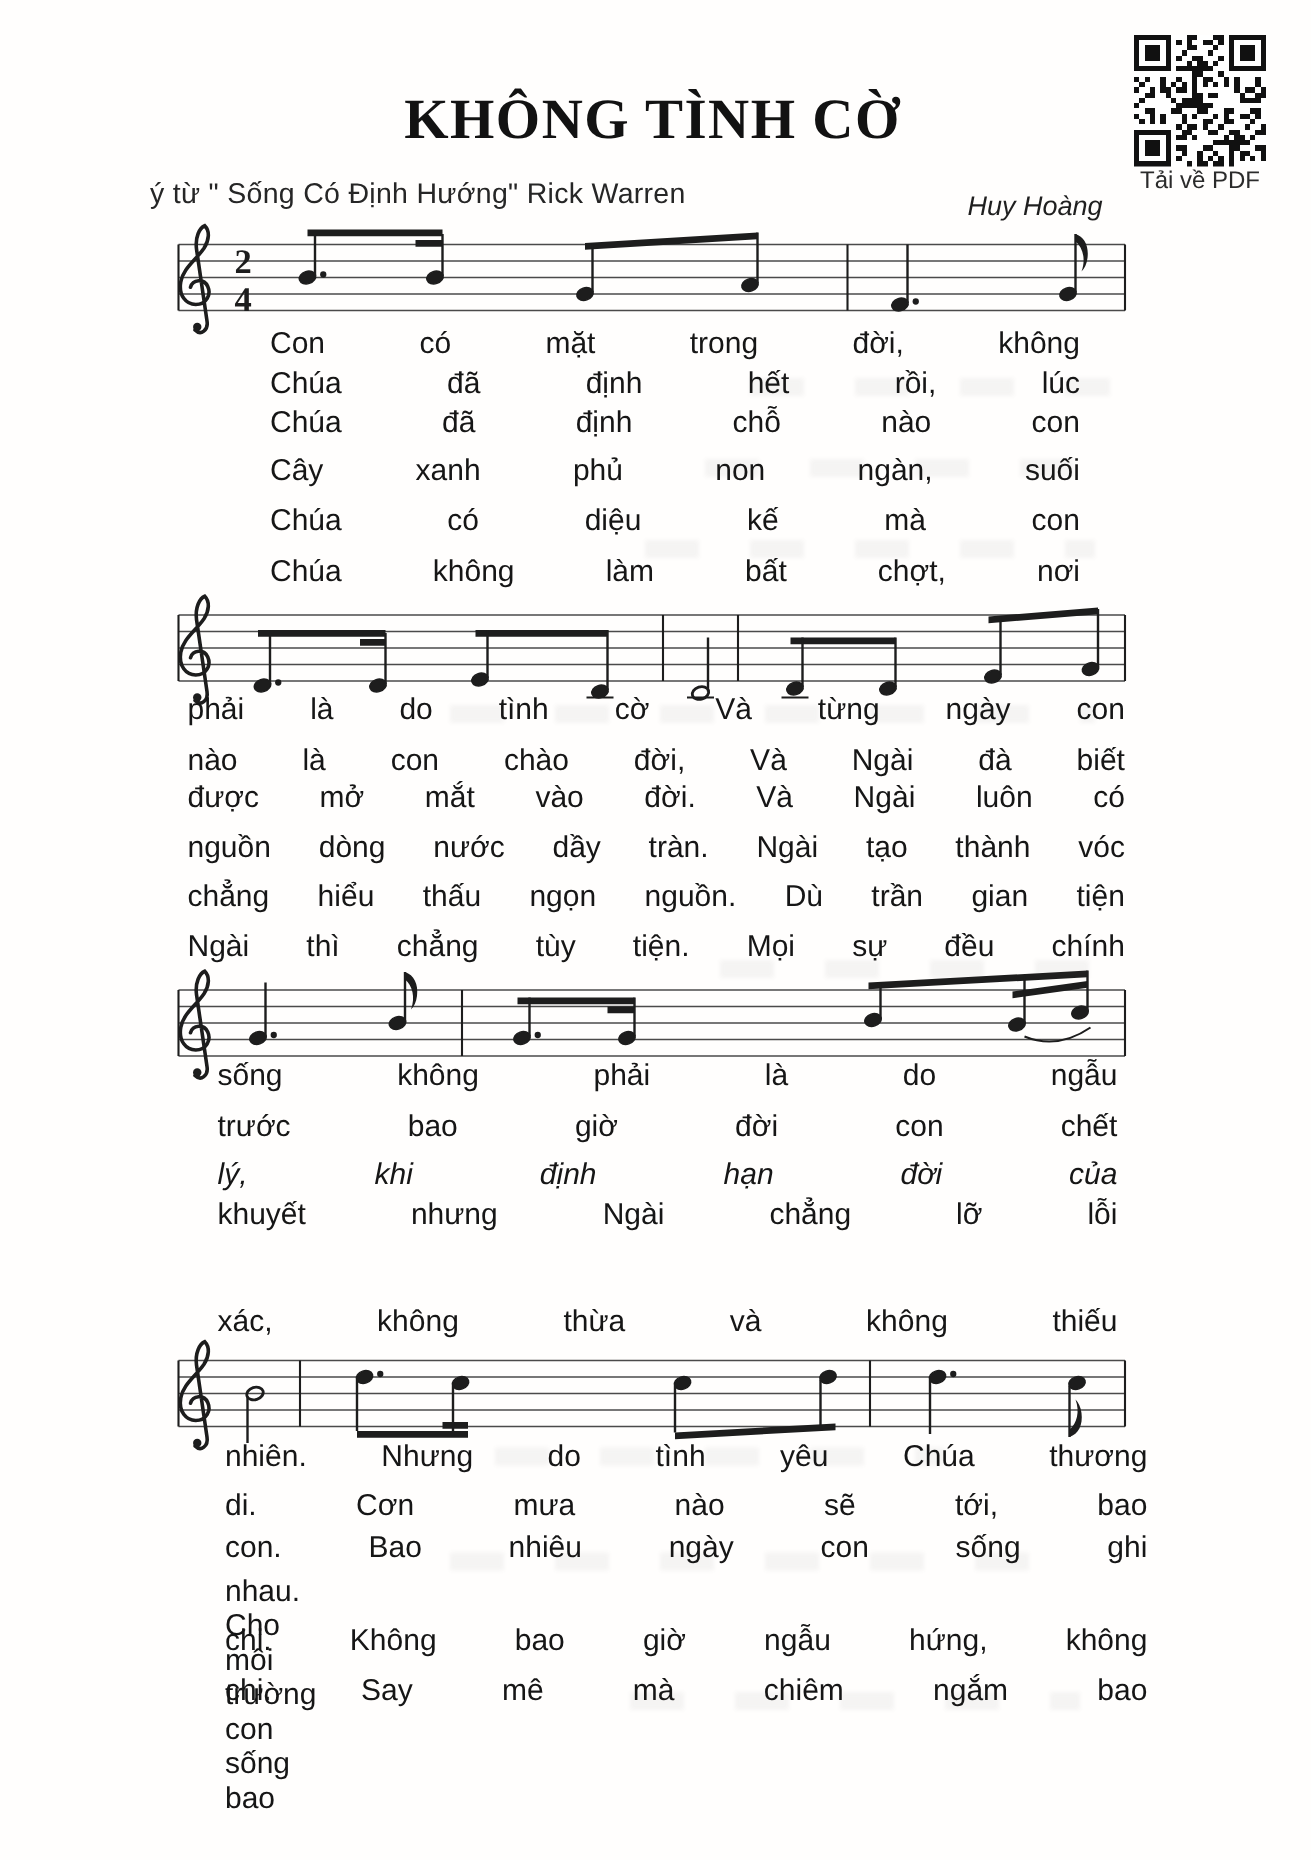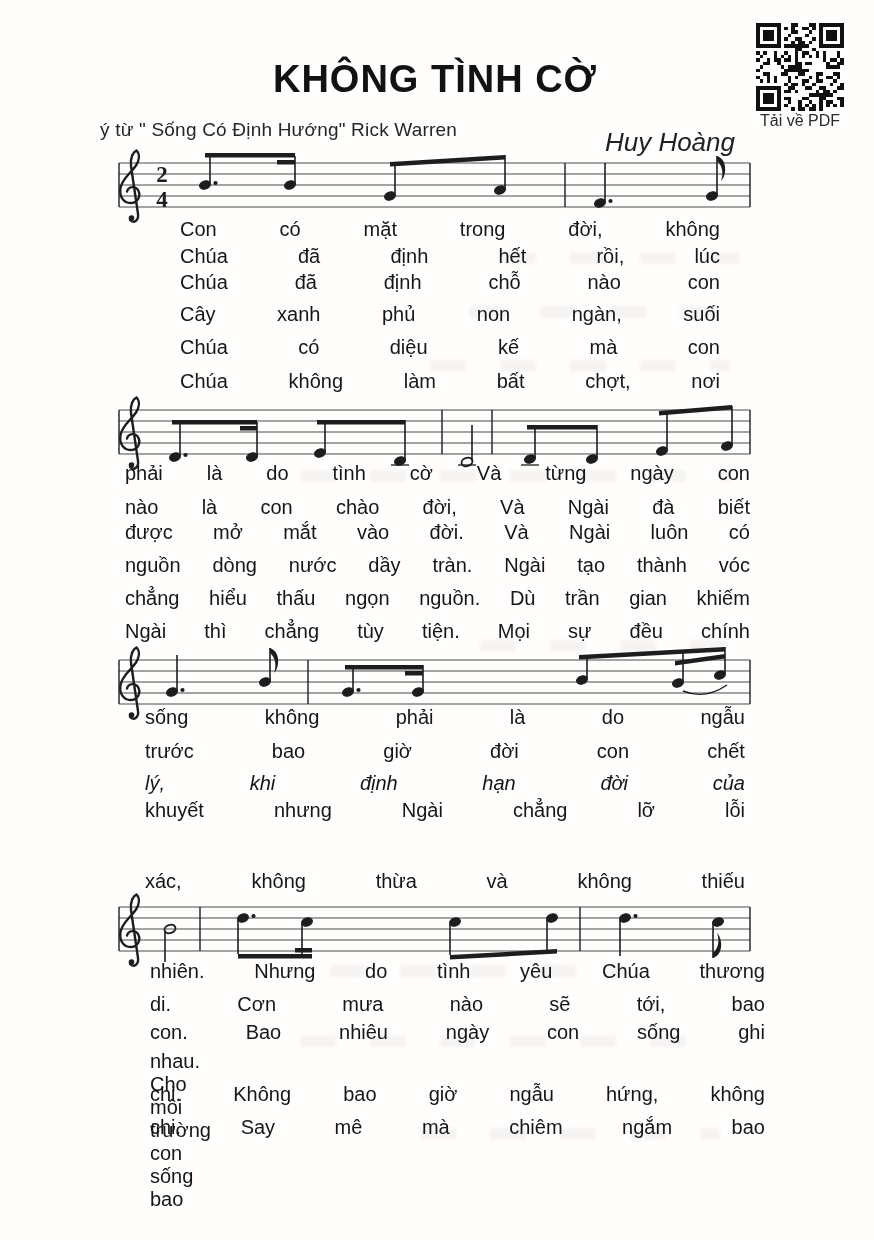--- a/index.html
+++ b/index.html
@@ -3,30 +3,30 @@
 <meta charset="utf-8">
 <style>
   html,body{margin:0;padding:0;background:#e9e9e9;}
   .page{
     position:relative;width:874px;height:1240px;margin:0 auto;
     background:#fffefd;overflow:hidden;
     font-family:"Liberation Sans",sans-serif;color:#1a1a1a;
   }
   .title{
     position:absolute;left:105px;top:58px;width:660px;margin:0;
-    text-align:center;font-family:Liberation Sans, sans-serif;
+    text-align:center;font-family:Liberation Serif, serif;
     font-size:38px;font-weight:600;letter-spacing:1px;color:#121212;
   }
   .subtitle{
     position:absolute;left:100px;top:119px;
     font-size:19px;color:#262626;letter-spacing:.2px;
   }
   .composer{
     position:absolute;left:500px;top:127px;width:235px;
-    text-align:right;font-style:italic;font-size:26px;color:#1f1f1f;
+    text-align:right;font-style:italic;font-size:18px;color:#1f1f1f;
   }
   .qr{position:absolute;left:756px;top:23px;width:88px;height:88px;cursor:pointer;}
   .qr svg{width:100%;height:100%;display:block;}
   .qr-label{
     position:absolute;left:752px;top:112px;width:96px;text-align:center;
     font-size:16px;color:#2b2b2b;cursor:pointer;
   }
   svg.staff{position:absolute;left:105px;width:660px;height:100px;pointer-events:none;}
   .lyric-row{
     position:absolute;display:flex;justify-content:space-between;
@@ -486,21 +486,21 @@
     </div>
     <div class="lyric-row" style="left: 125px; width: 625px; top: 587px;">
       <span>chẳng</span>
       <span>hiểu</span>
       <span>thấu</span>
       <span>ngọn</span>
       <span>nguồn.</span>
       <span>Dù</span>
       <span>trần</span>
       <span>gian</span>
-      <span>khiếm</span>
+      <span>tiện</span>
     </div>
     <div class="lyric-row" style="left: 125px; width: 625px; top: 620px;">
       <span>Ngài</span>
       <span>thì</span>
       <span>chẳng</span>
       <span>tùy</span>
       <span>tiện.</span>
       <span>Mọi</span>
       <span>sự</span>
       <span>đều</span>

